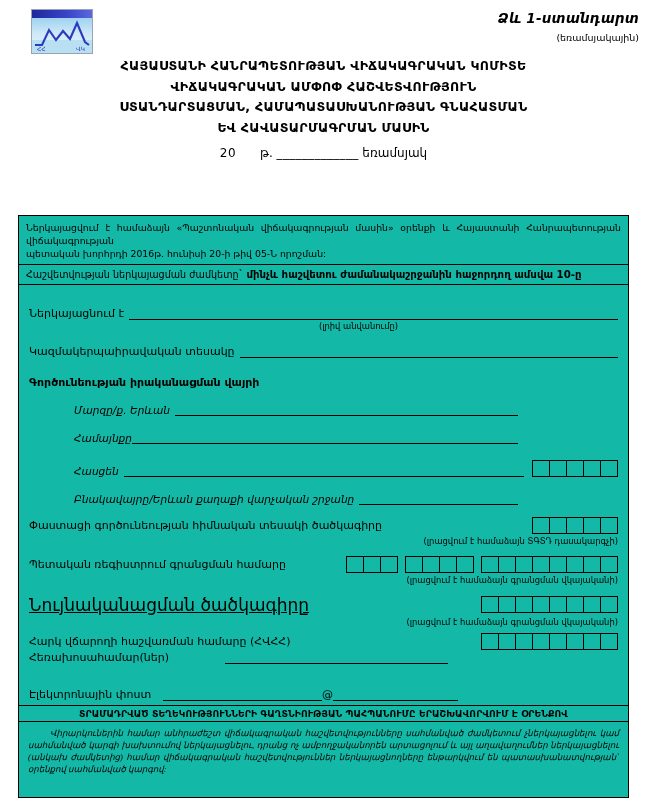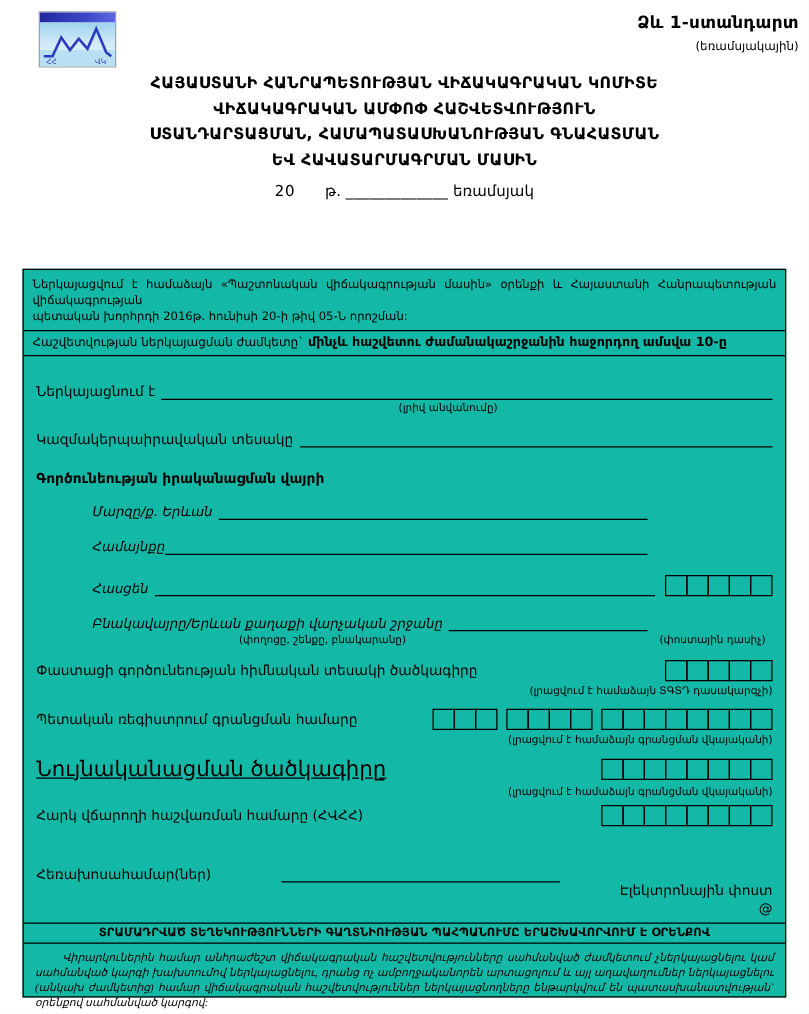--- a/index.html
+++ b/index.html
@@ -46,20 +46,21 @@
   .logo-body svg { display: block; }
 
   .formcode {
     position: absolute;
     right: 8px;
     top: 10px;
     text-align: right;
     font-size: 13.5px;
     font-weight: bold;
     letter-spacing: 0.2px;
+    font-style: italic;
   }
   .formcode-sub {
     position: absolute;
     right: 8px;
     top: 32px;
     text-align: right;
     font-size: 9.5px;
   }
 
   .title-block {
@@ -258,24 +259,20 @@
           <span class="cell"></span>
           <span class="cell"></span>
           <span class="cell"></span>
         </span>
       </div>
 
       <div class="row indent" style="margin-top:16px;">
         <span class="lbl ital">Բնակավայրը/Երևան քաղաքի վարչական շրջանը</span>
         <span class="rule" style="margin-right:100px;"></span>
       </div>
-      <div class="rowflex" style="margin-top:1px;">
-        <span class="hint" style="flex:1;margin-left:60px;margin-right:95px;">(փողոցը, շենքը, բնակարանը)</span>
-        <span class="hint" style="width:96px;">(փոստային դասիչ)</span>
-      </div>
 
       <div class="rowflex" style="margin-top:12px;">
         <span style="font-size:11px;flex:1;">Փաստացի գործունեության հիմնական տեսակի ծածկագիրը</span>
         <span class="boxes">
           <span class="cell"></span>
           <span class="cell"></span>
           <span class="cell"></span>
           <span class="cell"></span>
           <span class="cell"></span>
         </span>
@@ -332,26 +329,26 @@
           <span class="cell"></span>
           <span class="cell"></span>
           <span class="cell"></span>
           <span class="cell"></span>
           <span class="cell"></span>
           <span class="cell"></span>
           <span class="cell"></span>
         </span>
       </div>
 
-      <div class="row" style="margin-top:32px;gap:44px;">
+      <div class="row" style="margin-top:1px;gap:44px;">
         <span class="lbl">Հեռախոսահամար(ներ)</span>
         <span class="rule" style="margin-left:12px;margin-right:170px;"></span>
       </div>
 
-      <div class="row" style="margin-top:0;flex-direction:column;">
+      <div class="row" style="margin-top:24px;">
         <span class="lbl">Էլեկտրոնային փոստ</span>
         <span class="rule" style="margin-left:12px;"></span>
         <span style="font-size:11px;">@</span>
         <span class="rule" style="margin-left:0;max-width:125px;margin-right:160px;"></span>
       </div>
 
     </div>
 
     <div class="notice" style="margin-top:4px;text-align:center;">ՏՐԱՄԱԴՐՎԱԾ ՏԵՂԵԿՈՒԹՅՈՒՆՆԵՐԻ ԳԱՂՏՆԻՈՒԹՅԱՆ ՊԱՀՊԱՆՈՒՄԸ ԵՐԱՇԽԱՎՈՐՎՈՒՄ Է ՕՐԵՆՔՈՎ</div>
 

